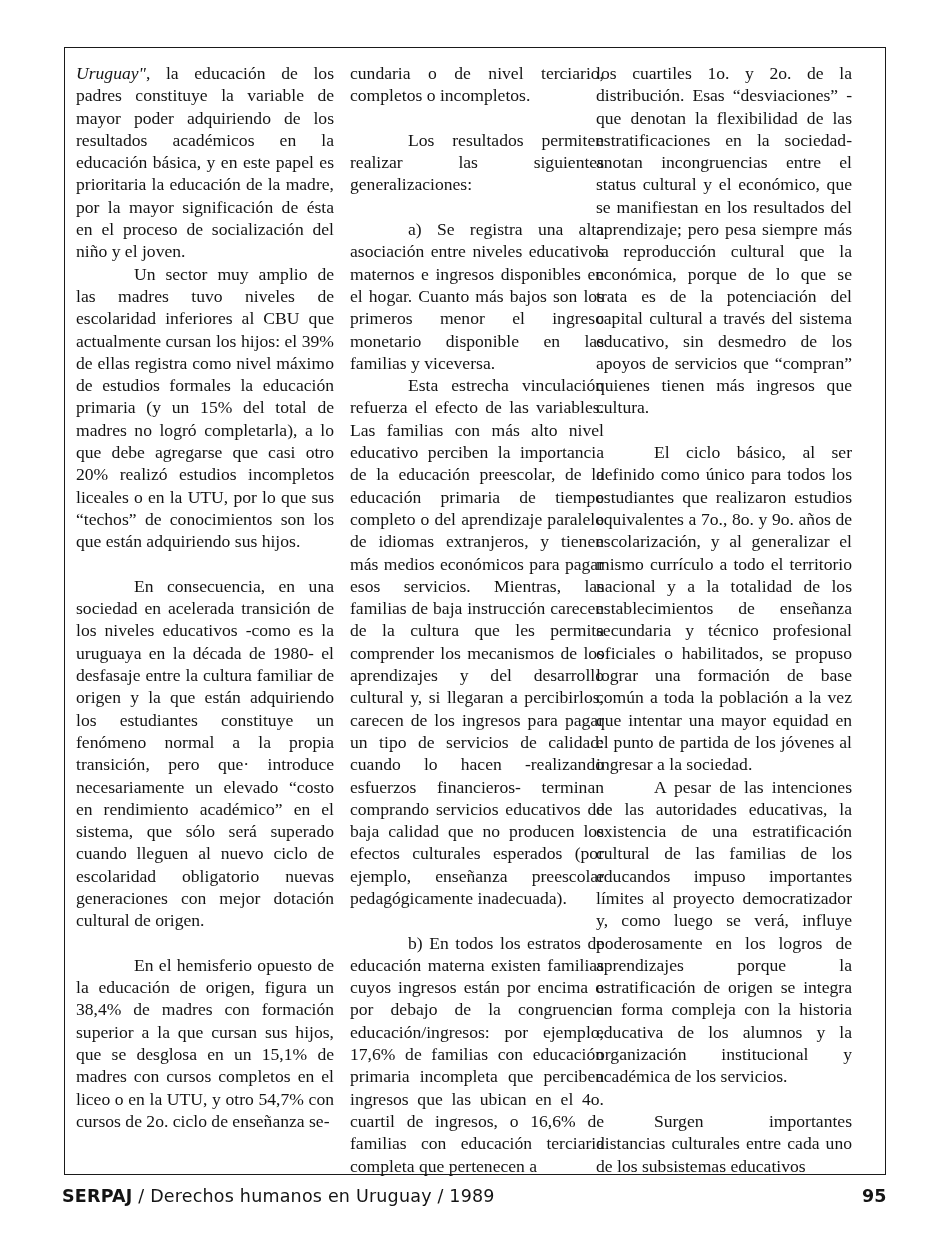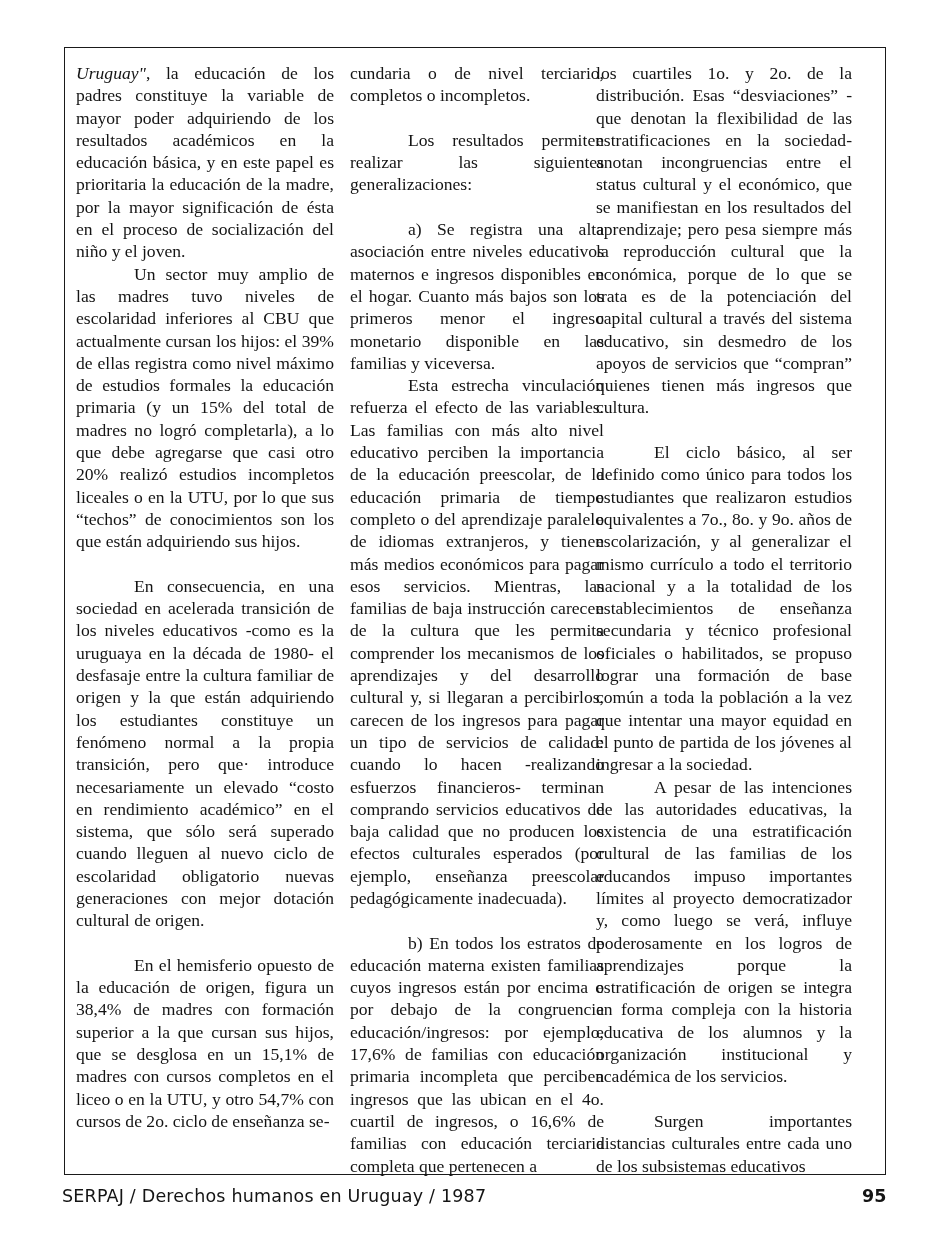--- a/index.html
+++ b/index.html
@@ -19,21 +19,21 @@
     .col3 { left: 596px; width: 256px; }
     .col p { margin: 0; }
     .col p.indent { text-indent: 58px; }
     .col p.gap { margin-top: 22.3px; }
     .col em { font-style: italic; }
     .footer {
       position: absolute; top: 1186px; left: 62px;
       font-family: "DejaVu Sans", "Liberation Sans", sans-serif;
       font-size: 17.5px; color: #141414; letter-spacing: 0.2px;
     }
-    .footer .brand { font-weight: normal; }
+    .footer .brand { font-weight: bold; }
     .page-num {
       position: absolute; top: 1186px; left: 862px;
       font-family: "DejaVu Sans", "Liberation Sans", sans-serif;
       font-weight: bold; font-size: 17.5px; color: #141414;
     }
   </style>
 </head>
 <body>
 
 <div class="frame"></div>
@@ -53,14 +53,14 @@
   <p class="indent gap">b) En todos los estratos de educación materna existen familias cuyos ingresos están por encima o por debajo de la congruencia educación/ingresos: por ejemplo, 17,6% de familias con educación primaria incompleta que perciben ingresos que las ubican en el 4o. cuartil de ingresos, o 16,6% de familias con educación terciaria completa que pertenecen a</p>
 </div>
 
 <div class="col col3">
   <p>los cuartiles 1o. y 2o. de la distribución. Esas “desviaciones” -que denotan la flexibilidad de las estratificaciones en la sociedad- anotan incongruencias entre el status cultural y el económico, que se manifiestan en los resultados del aprendizaje; pero pesa siempre más la reproducción cultural que la económica, porque de lo que se trata es de la potenciación del capital cultural a través del sistema educativo, sin desmedro de los apoyos de servicios que “compran” quienes tienen más ingresos que cultura.</p>
   <p class="indent gap">El ciclo básico, al ser definido como único para todos los estudiantes que realizaron estudios equivalentes a 7o., 8o. y 9o. años de escolarización, y al generalizar el mismo currículo a todo el territorio nacional y a la totalidad de los establecimientos de enseñanza secundaria y técnico profesional oficiales o habilitados, se propuso lograr una formación de base común a toda la población a la vez que intentar una mayor equidad en el punto de partida de los jóvenes al ingresar a la sociedad.</p>
   <p class="indent">A pesar de las intenciones de las autoridades educativas, la existencia de una estratificación cultural de las familias de los educandos impuso importantes límites al proyecto democratizador y, como luego se verá, influye poderosamente en los logros de aprendizajes porque la estratificación de origen se integra en forma compleja con la historia educativa de los alumnos y la organización institucional y académica de los servicios.</p>
   <p class="indent gap">Surgen importantes distancias culturales entre cada uno de los subsistemas educativos</p>
 </div>
 
-<div class="footer"><span class="brand">SERPAJ</span><span> / Derechos humanos en Uruguay / 1987</span></div>
+<div class="footer"><span class="brand">SERPAJ</span><span> / Derechos humanos en Uruguay / 1989</span></div>
 <div class="page-num">95</div>
 
 </body></html>

